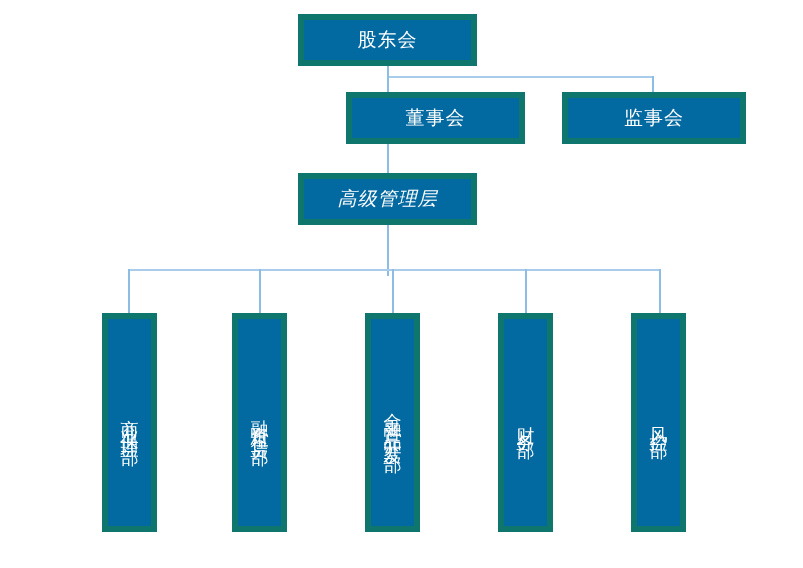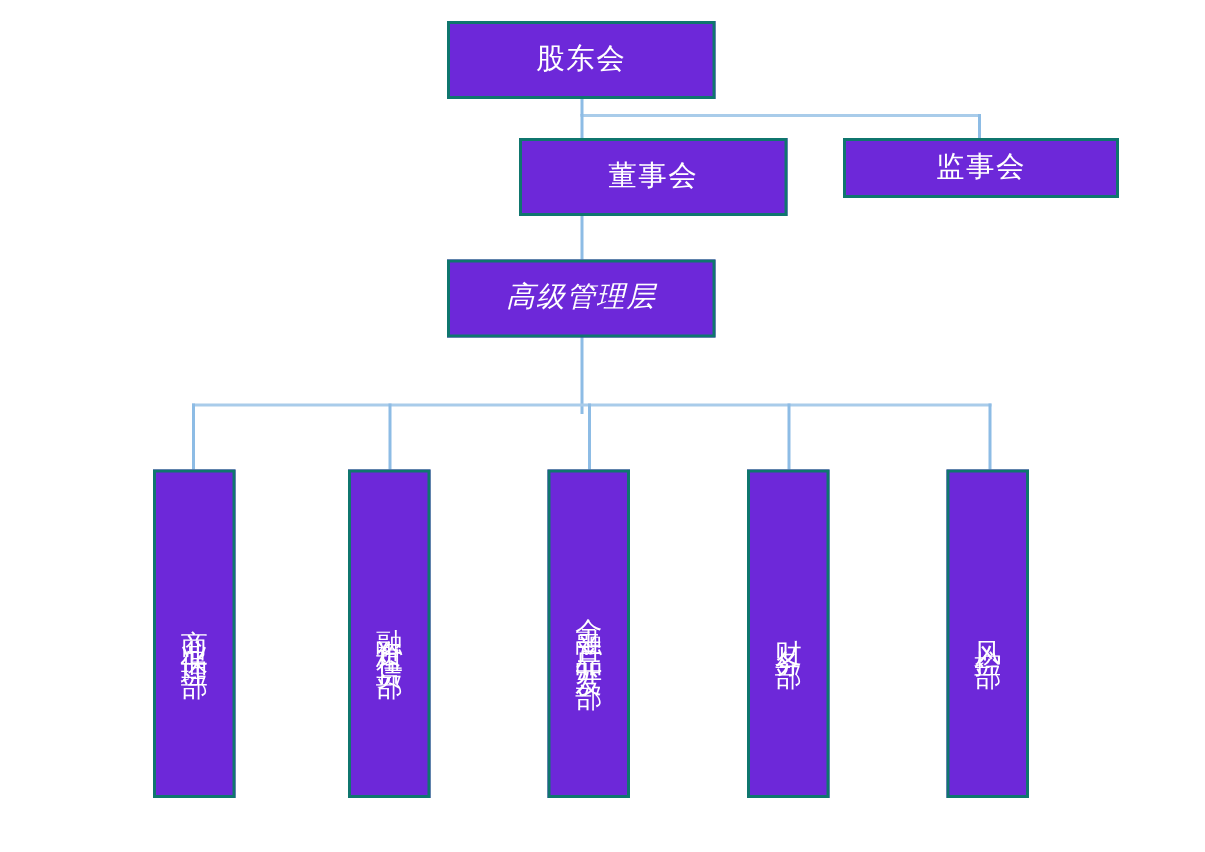--- a/index.html
+++ b/index.html
@@ -16,22 +16,22 @@
     width: 803px;
     height: 568px;
     background: #ffffff;
     overflow: hidden;
   }
 
   
   .node {
     position: absolute;
     box-sizing: border-box;
-    background: #6d28d9;
-    border: 2px solid #0f766e;
+    background: #0369a1;
+    border: 6px solid #0f766e;
     color: #FFFFFF;
     display: flex;
     align-items: center;
     justify-content: center;
     z-index: 3;
   }
   .node .label {
     font-size: 19px;
     line-height: 1.25;
     letter-spacing: 1px;
@@ -89,21 +89,21 @@
   <div class="line v strong" style="left:659px; top:269px; height:44px;"></div>
 
   <div class="node" style="left:298px; top:14px; width:179px; height:52px;">
     <span class="label">股东会</span>
   </div>
 
   <div class="node" style="left:298px; top:92px; width:179px; height:52px;margin-left:48px;">
     <span class="label">董事会</span>
   </div>
 
-  <div class="node" style="left:562px; top:92px; width:184px; height:40px;">
+  <div class="node" style="left:562px; top:92px; width:184px; height:52px;">
     <span class="label">监事会</span>
   </div>
 
   <div class="node" style="left:298px; top:173px; width:179px; height:52px;font-style:italic;">
     <span class="label">高级管理层</span>
   </div>
 
   <div class="node vertical" style="left:102px; top:313px; width:55px; height:219px;">
     <span class="label">商业保理部</span>
   </div>

